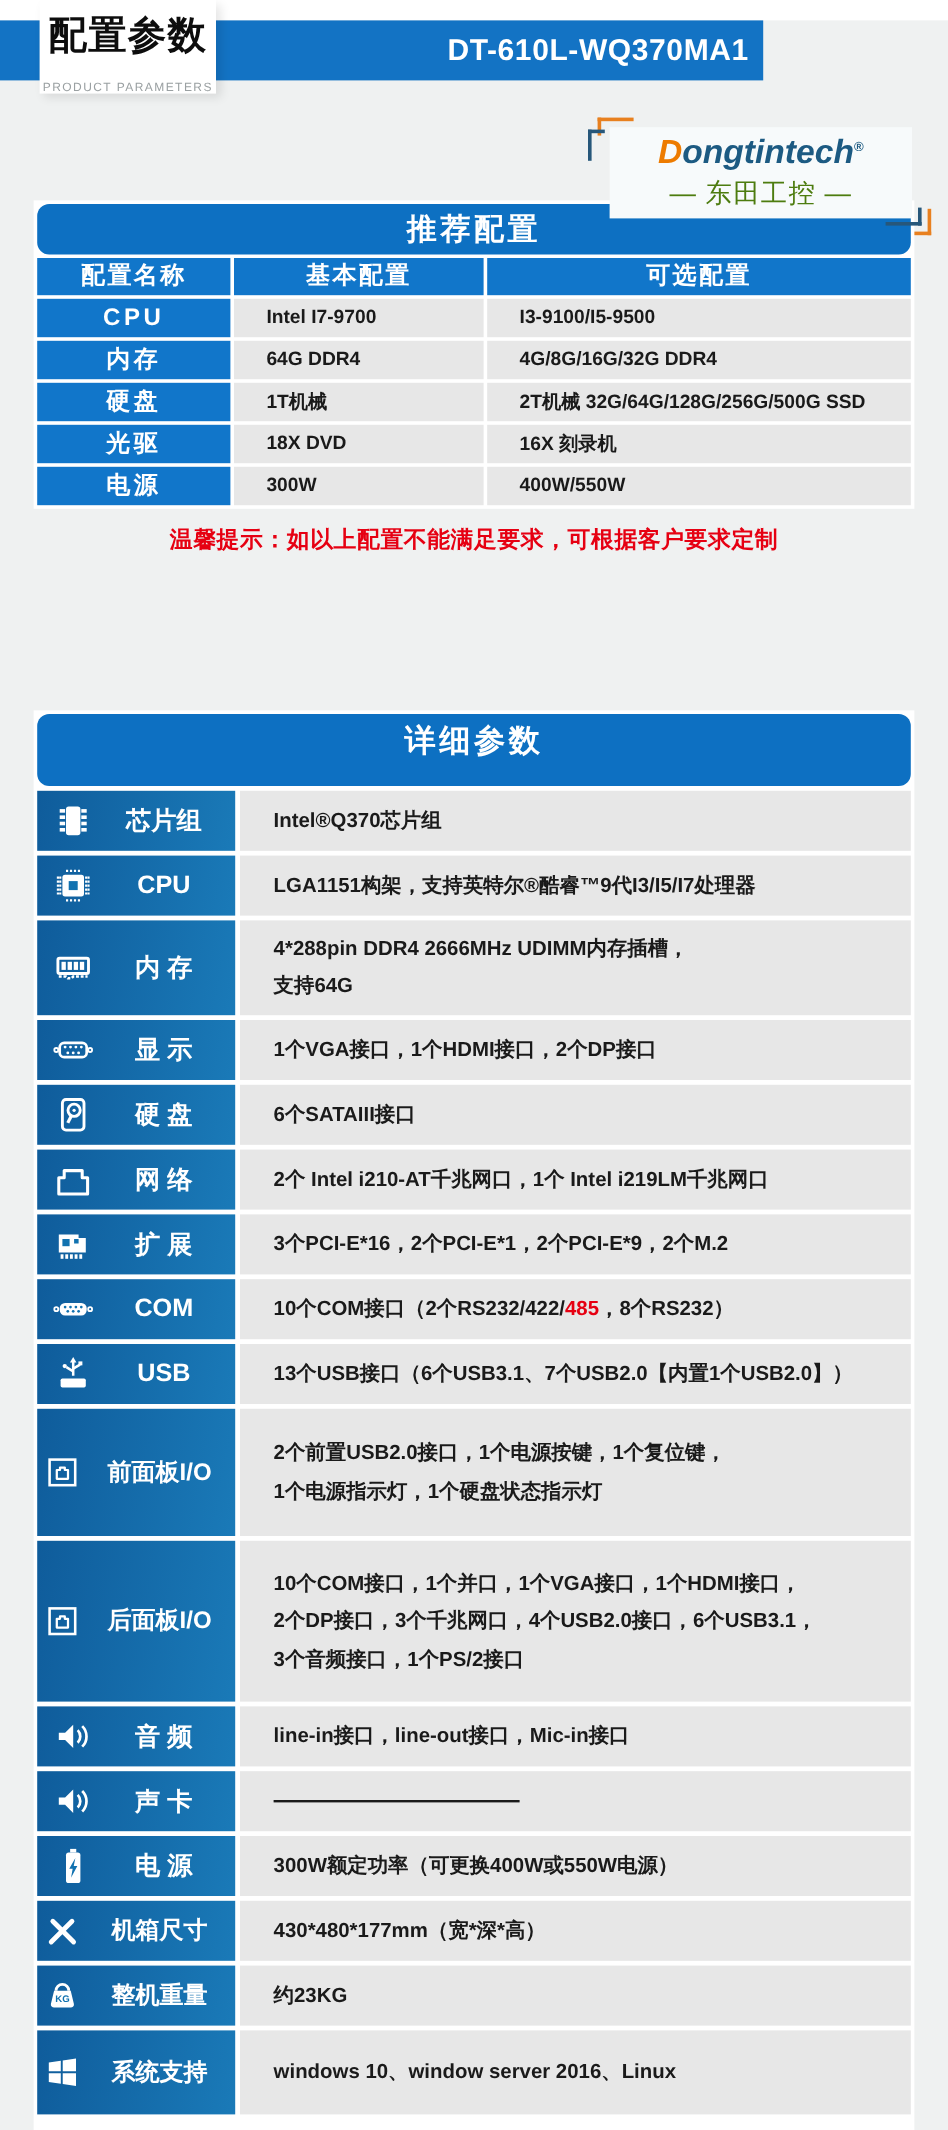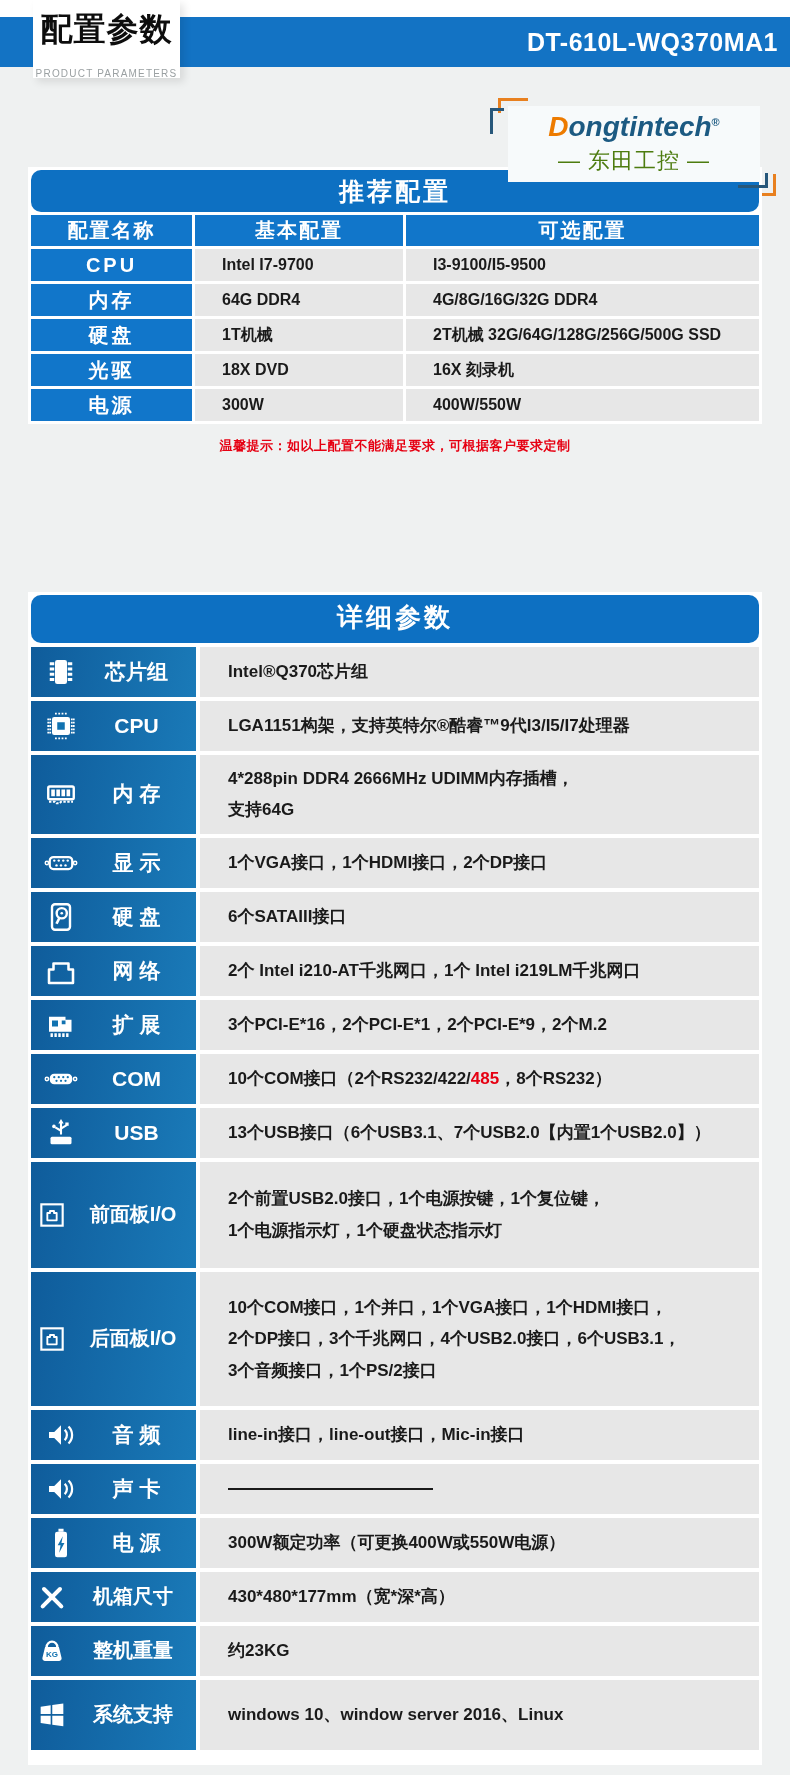--- a/index.html
+++ b/index.html
@@ -5,21 +5,21 @@
   * { margin:0; padding:0; box-sizing:border-box; }
   html,body { background:#dfe1e2; }
   .page {
     position:relative; width:790px; height:1775px; margin:0 auto;
     background:#eff1f1; overflow:hidden;
     font-family:"Liberation Sans","DejaVu Sans",sans-serif;
   }
   
   .top-white { position:absolute; top:0; left:0; width:790px; height:17px; background:#ffffff; }
   .ribbon {
-    position:absolute; top:17px; left:0; width:790px; height:50px;
+    position:absolute; top:17px; left:0; width:636px; height:50px;
     background:#1373c4; z-index:1;
   }
   .model {
     position:absolute; right:12px; top:0; height:50px; line-height:50px;
     color:#fff; font-size:25px; font-weight:bold; letter-spacing:0.5px;
   }
   .title-card {
     position:absolute; left:33px; top:0; width:147px; height:78px;
     background:#fff; z-index:2; text-align:center;
     box-shadow:4px 4px 8px rgba(0,0,0,0.10);
@@ -54,25 +54,25 @@
     background:#1176ca; color:#fff; font-size:20px; font-weight:bold;
     height:32px; line-height:32px; text-align:center; letter-spacing:3px;
   }
   .rec-val {
     background:#e7e7e7; color:#1a1a1a; font-size:16px; font-weight:bold;
     display:flex; align-items:center; padding-left:27px;
   }
   
   .note {
     position:absolute; left:28px; top:437px; width:734px; text-align:center;
-    color:#e60012; font-size:13px; font-weight:bold; letter-spacing:0.5px;
+    color:#e60012; font-size:19px; font-weight:bold; letter-spacing:0.5px;
   }
   
   .det { position:absolute; left:28px; top:592px; width:734px; background:#fff; padding:3px; }
-  .det .band { height:48px; line-height:44px; font-size:26px; margin-bottom:4px; }
+  .det .band { height:60px; line-height:44px; font-size:26px; margin-bottom:4px; }
   .det-row { display:grid; grid-template-columns:165px 1fr; gap:4px; margin-bottom:4px; }
   .det-row:last-child { margin-bottom:12px; }
   .det-label {
     background:linear-gradient(100deg,#0f5c9b 0%,#1a7ab8 100%);
     color:#fff; display:flex; align-items:center; padding-left:12px;
   }
   .icon-box { width:48px; flex:none; display:flex; align-items:center; justify-content:flex-start; }
   .icon-box svg { width:36px; height:36px; display:block; }
   .det-label .lbl { flex:1; text-align:center; font-size:21px; font-weight:bold; padding-right:14px; }
   .det-row.compact .det-label { padding-left:5px; }

